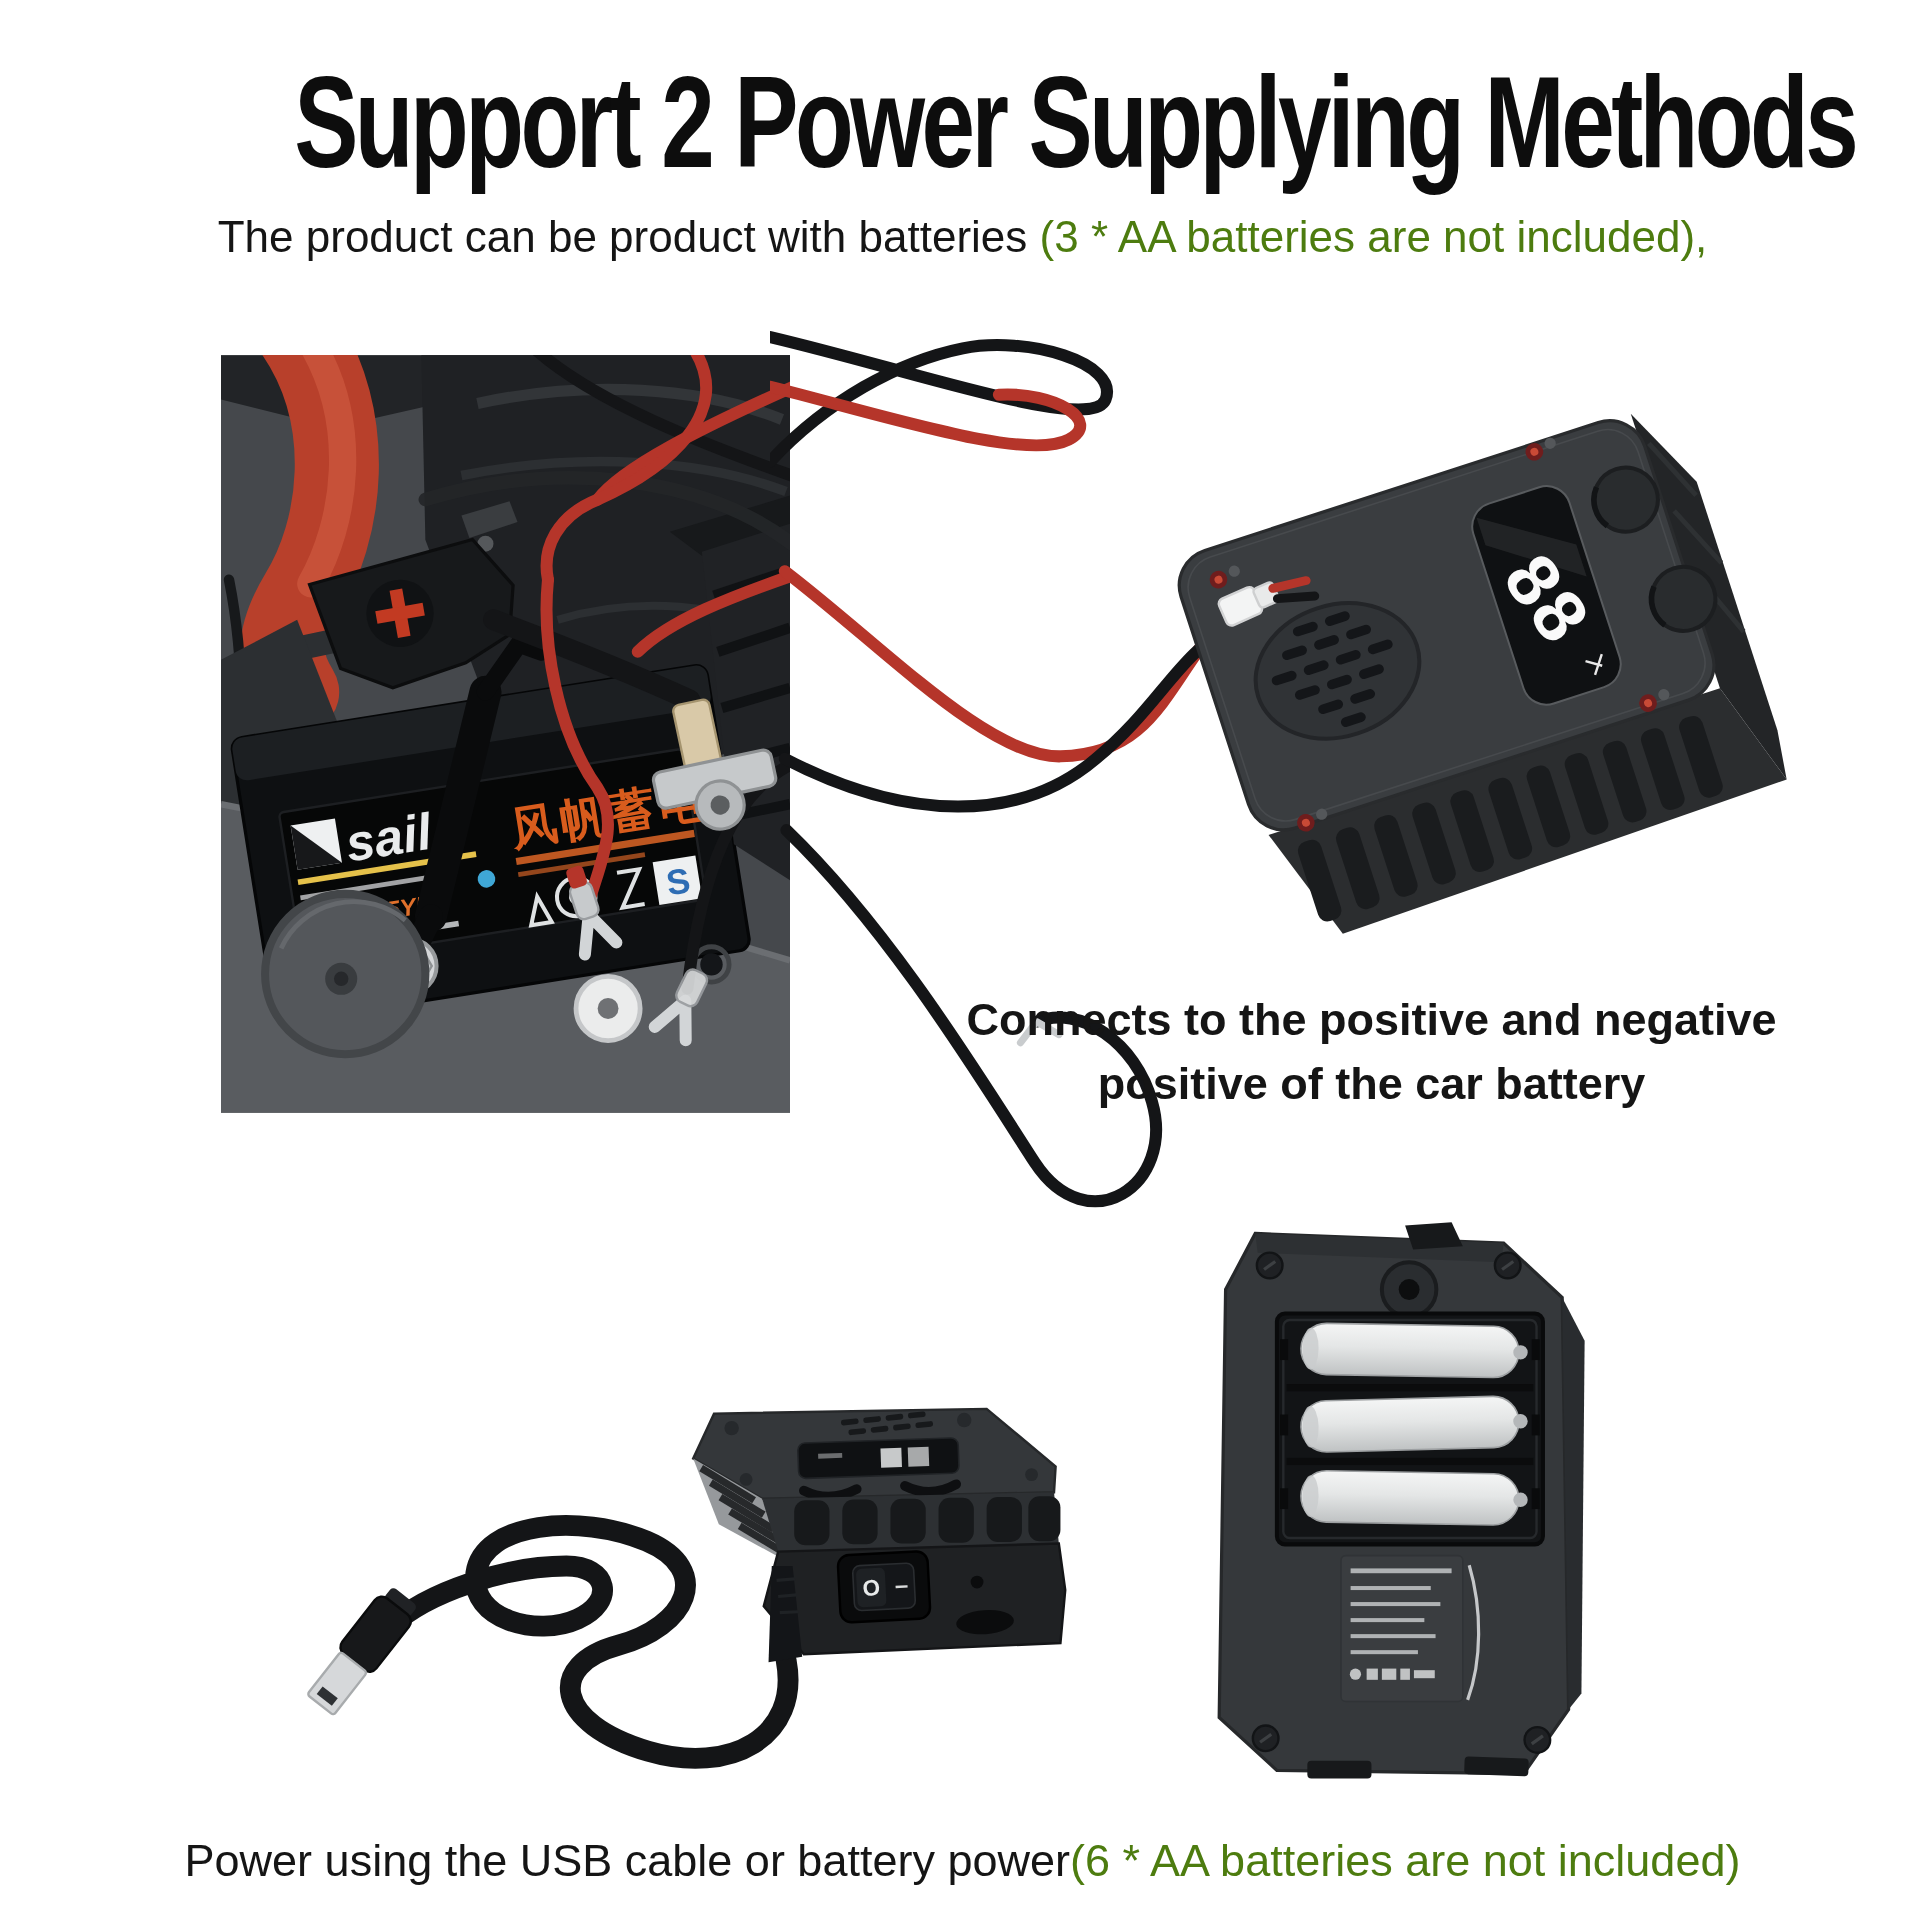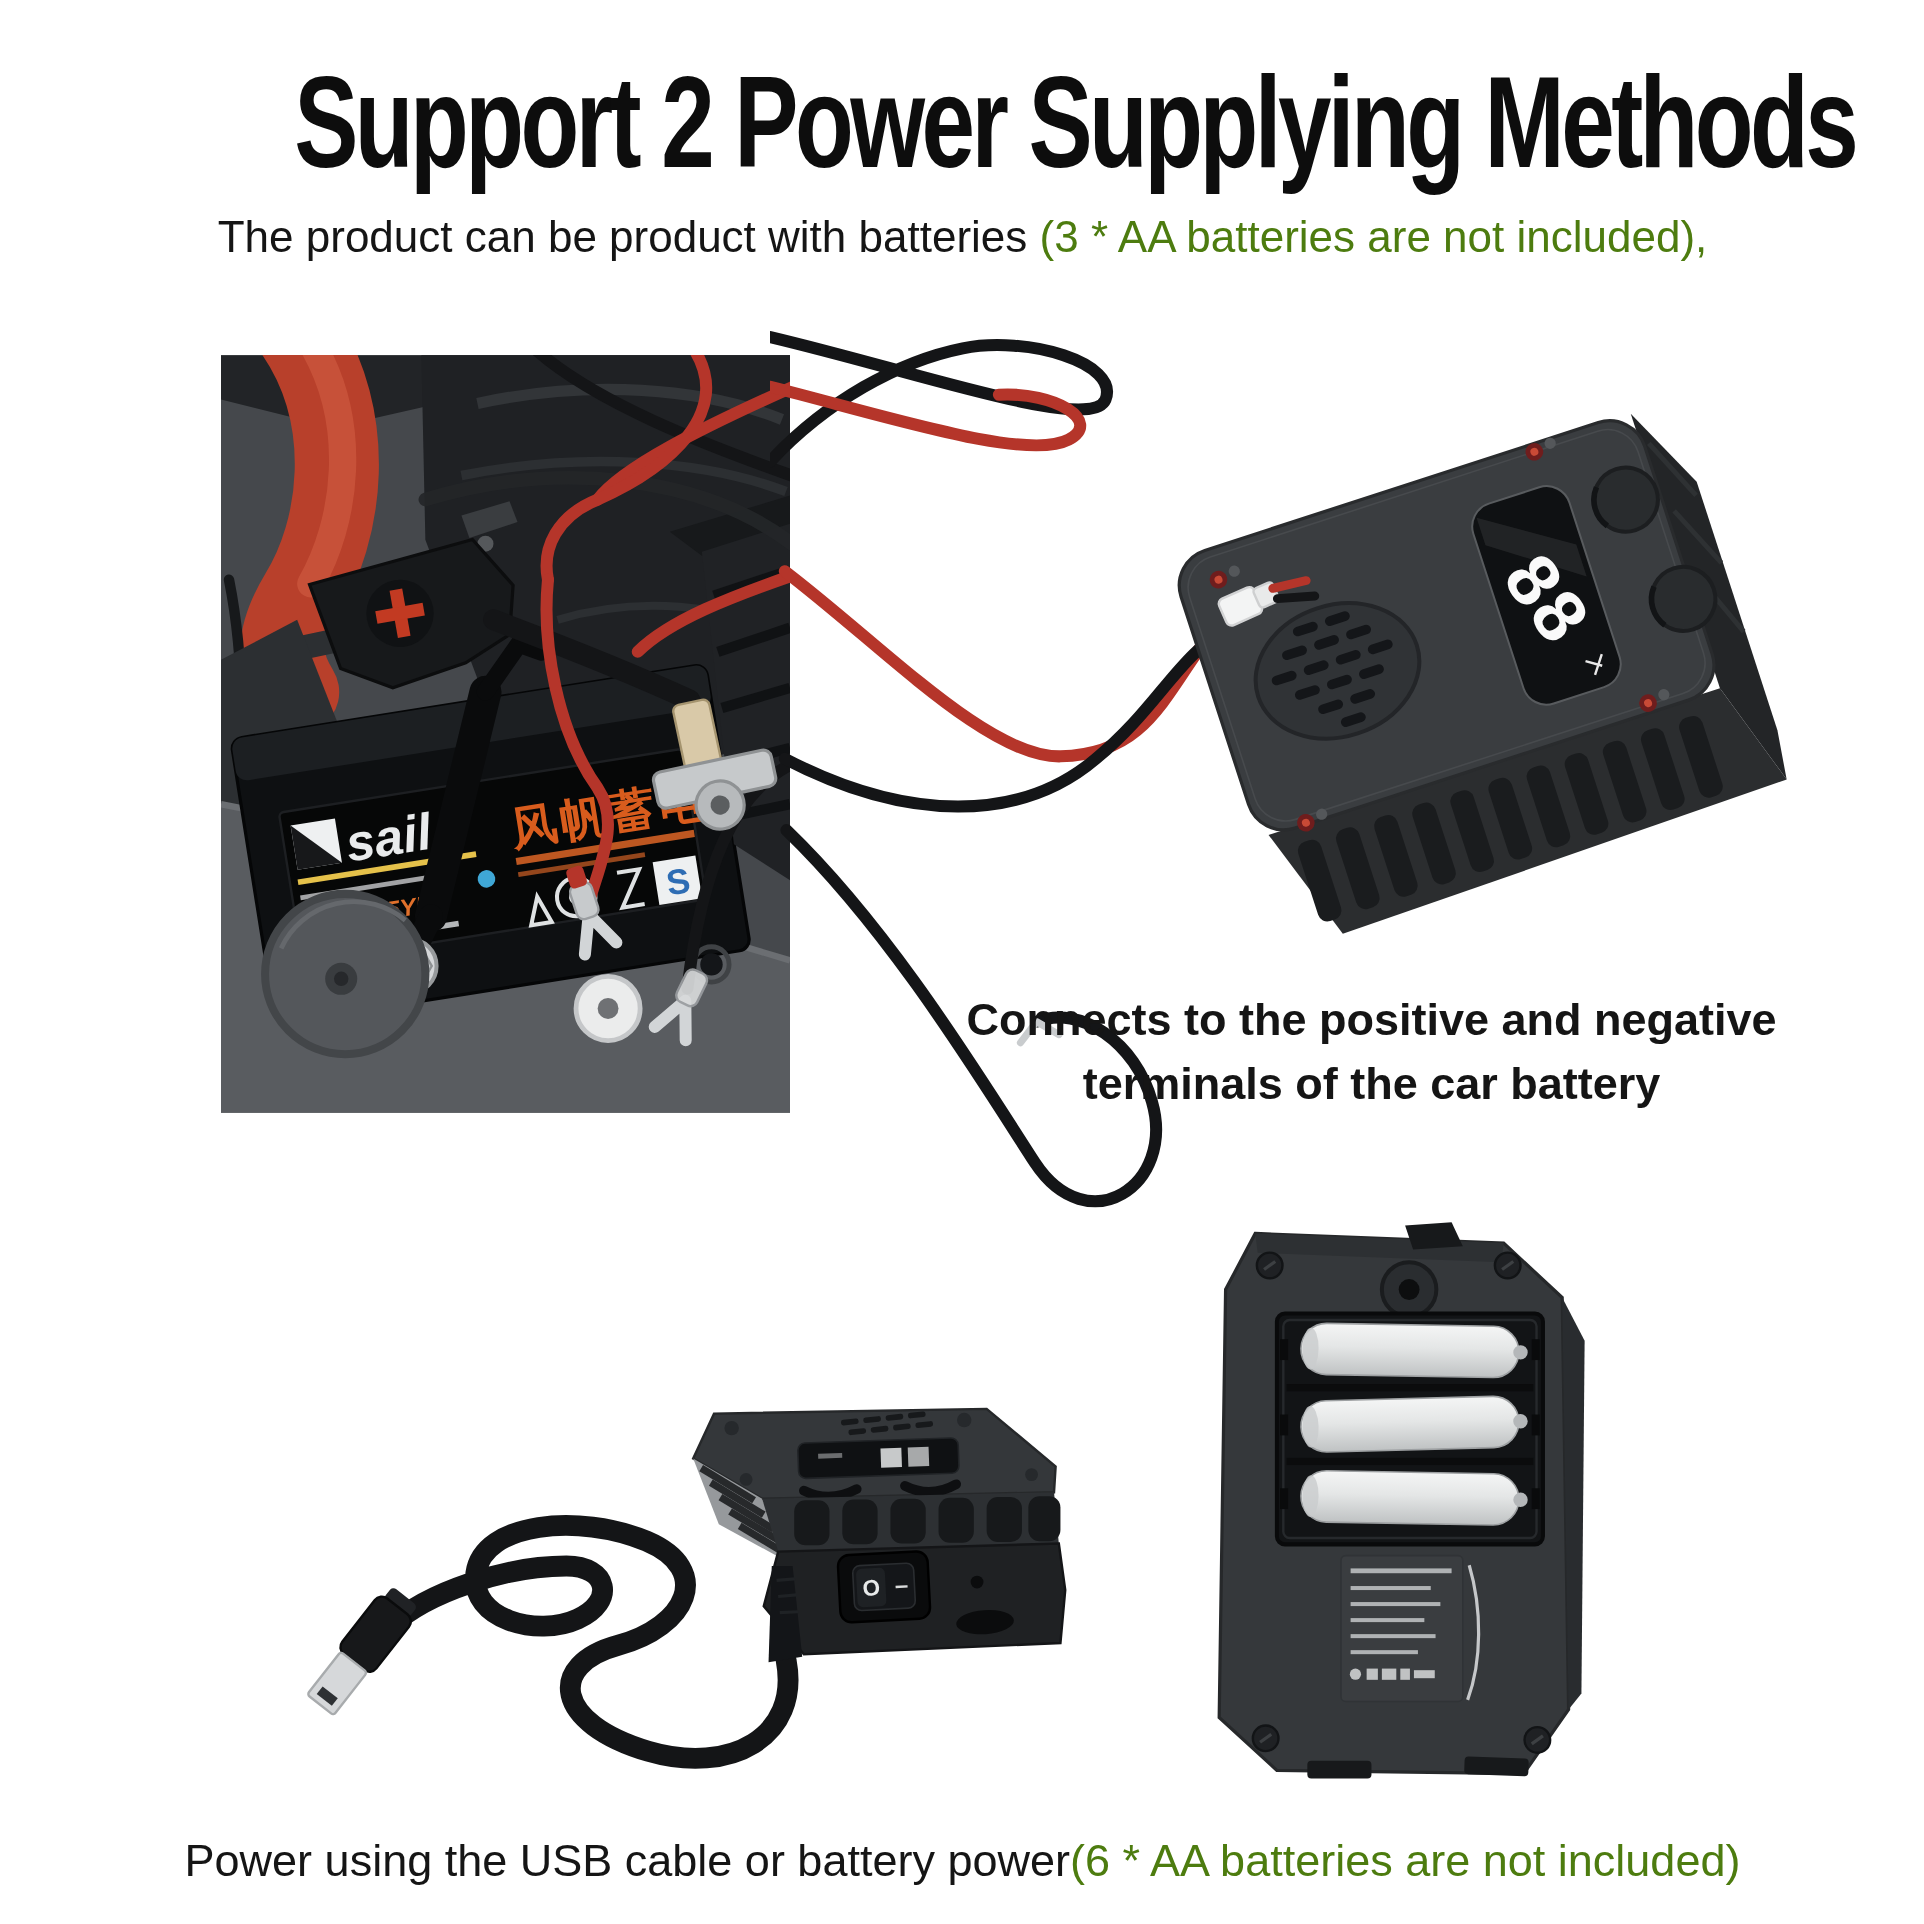--- a/index.html
+++ b/index.html
@@ -233,21 +233,21 @@
       <rect x="-4" y="-18" width="48" height="36" rx="7" fill="#f3f4f4" stroke="#d2d3d4" stroke-width="3"></rect>
       <rect x="42" y="-13" width="26" height="26" rx="5" fill="#e9eaea" stroke="#cecfd0" stroke-width="3"></rect>
       <path d="M66,-4 L108,4" stroke="#b5352a" stroke-width="11" fill="none" stroke-linecap="round"></path>
       <path d="M66,10 L110,26" stroke="#141517" stroke-width="11" fill="none" stroke-linecap="round"></path>
     </g>
   </svg>
   </div>
 
   <div class="abs car-caption">
     <div>Connects to the positive and negative</div>
-    <div>terminals of the car battery</div>
+    <div>positive of the car battery</div>
   </div>
 
   <div class="abs photo" style="left:281px;top:1400px;width:850px;height:397px;">
   <svg width="850" height="397" viewBox="0 0 1060 495">
     <path d="M630,325 C648,420 560,468 458,438 C340,403 332,330 420,306 C506,283 540,212 456,176 C372,141 252,152 243,216 C235,274 320,296 370,273 C418,251 408,207 356,207 C280,207 182,240 138,281" stroke="#141517" stroke-width="26" fill="none" stroke-linecap="round" stroke-linejoin="round"></path>
     <g transform="translate(118,292) rotate(38)">
       <rect x="-20" y="-60" width="40" height="20" rx="6" fill="#202225"></rect>
       <rect x="-27" y="-44" width="54" height="88" rx="11" fill="#17181a" stroke="#0a0b0c" stroke-width="3"></rect>
       <rect x="-21" y="44" width="42" height="68" rx="4" fill="#d6d8da" stroke="#a8abad" stroke-width="3"></rect>
       <rect x="-12" y="92" width="24" height="12" fill="#2e3134"></rect>

